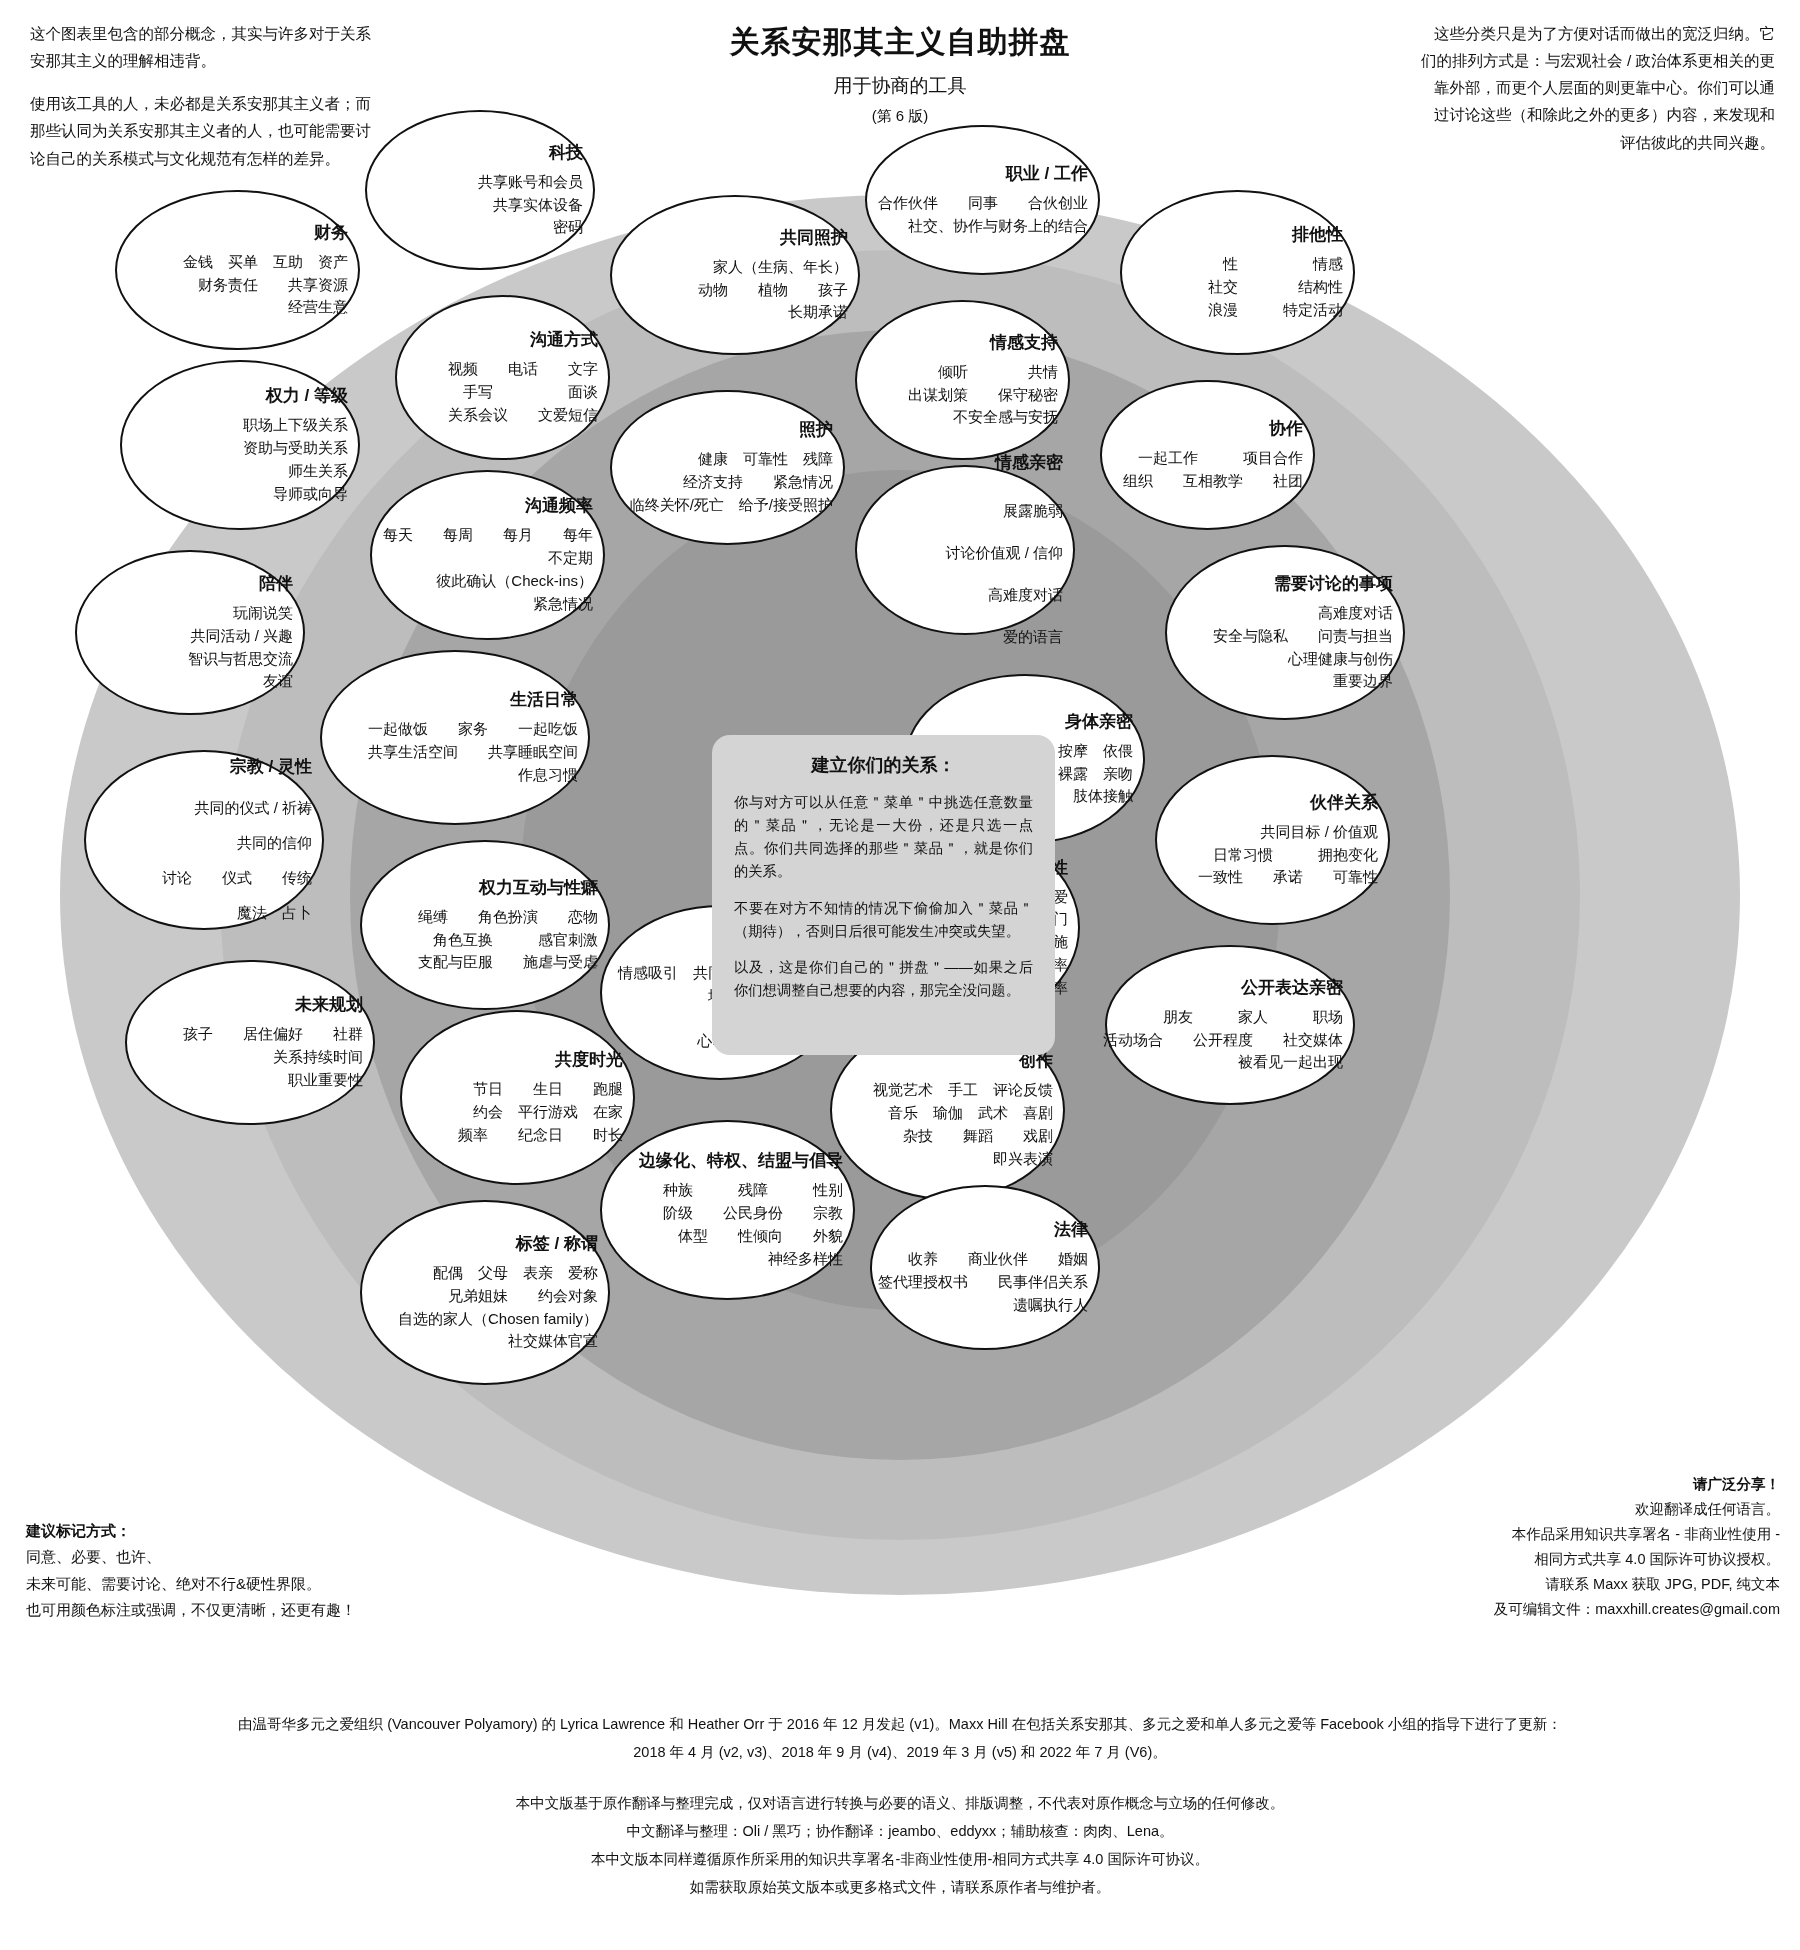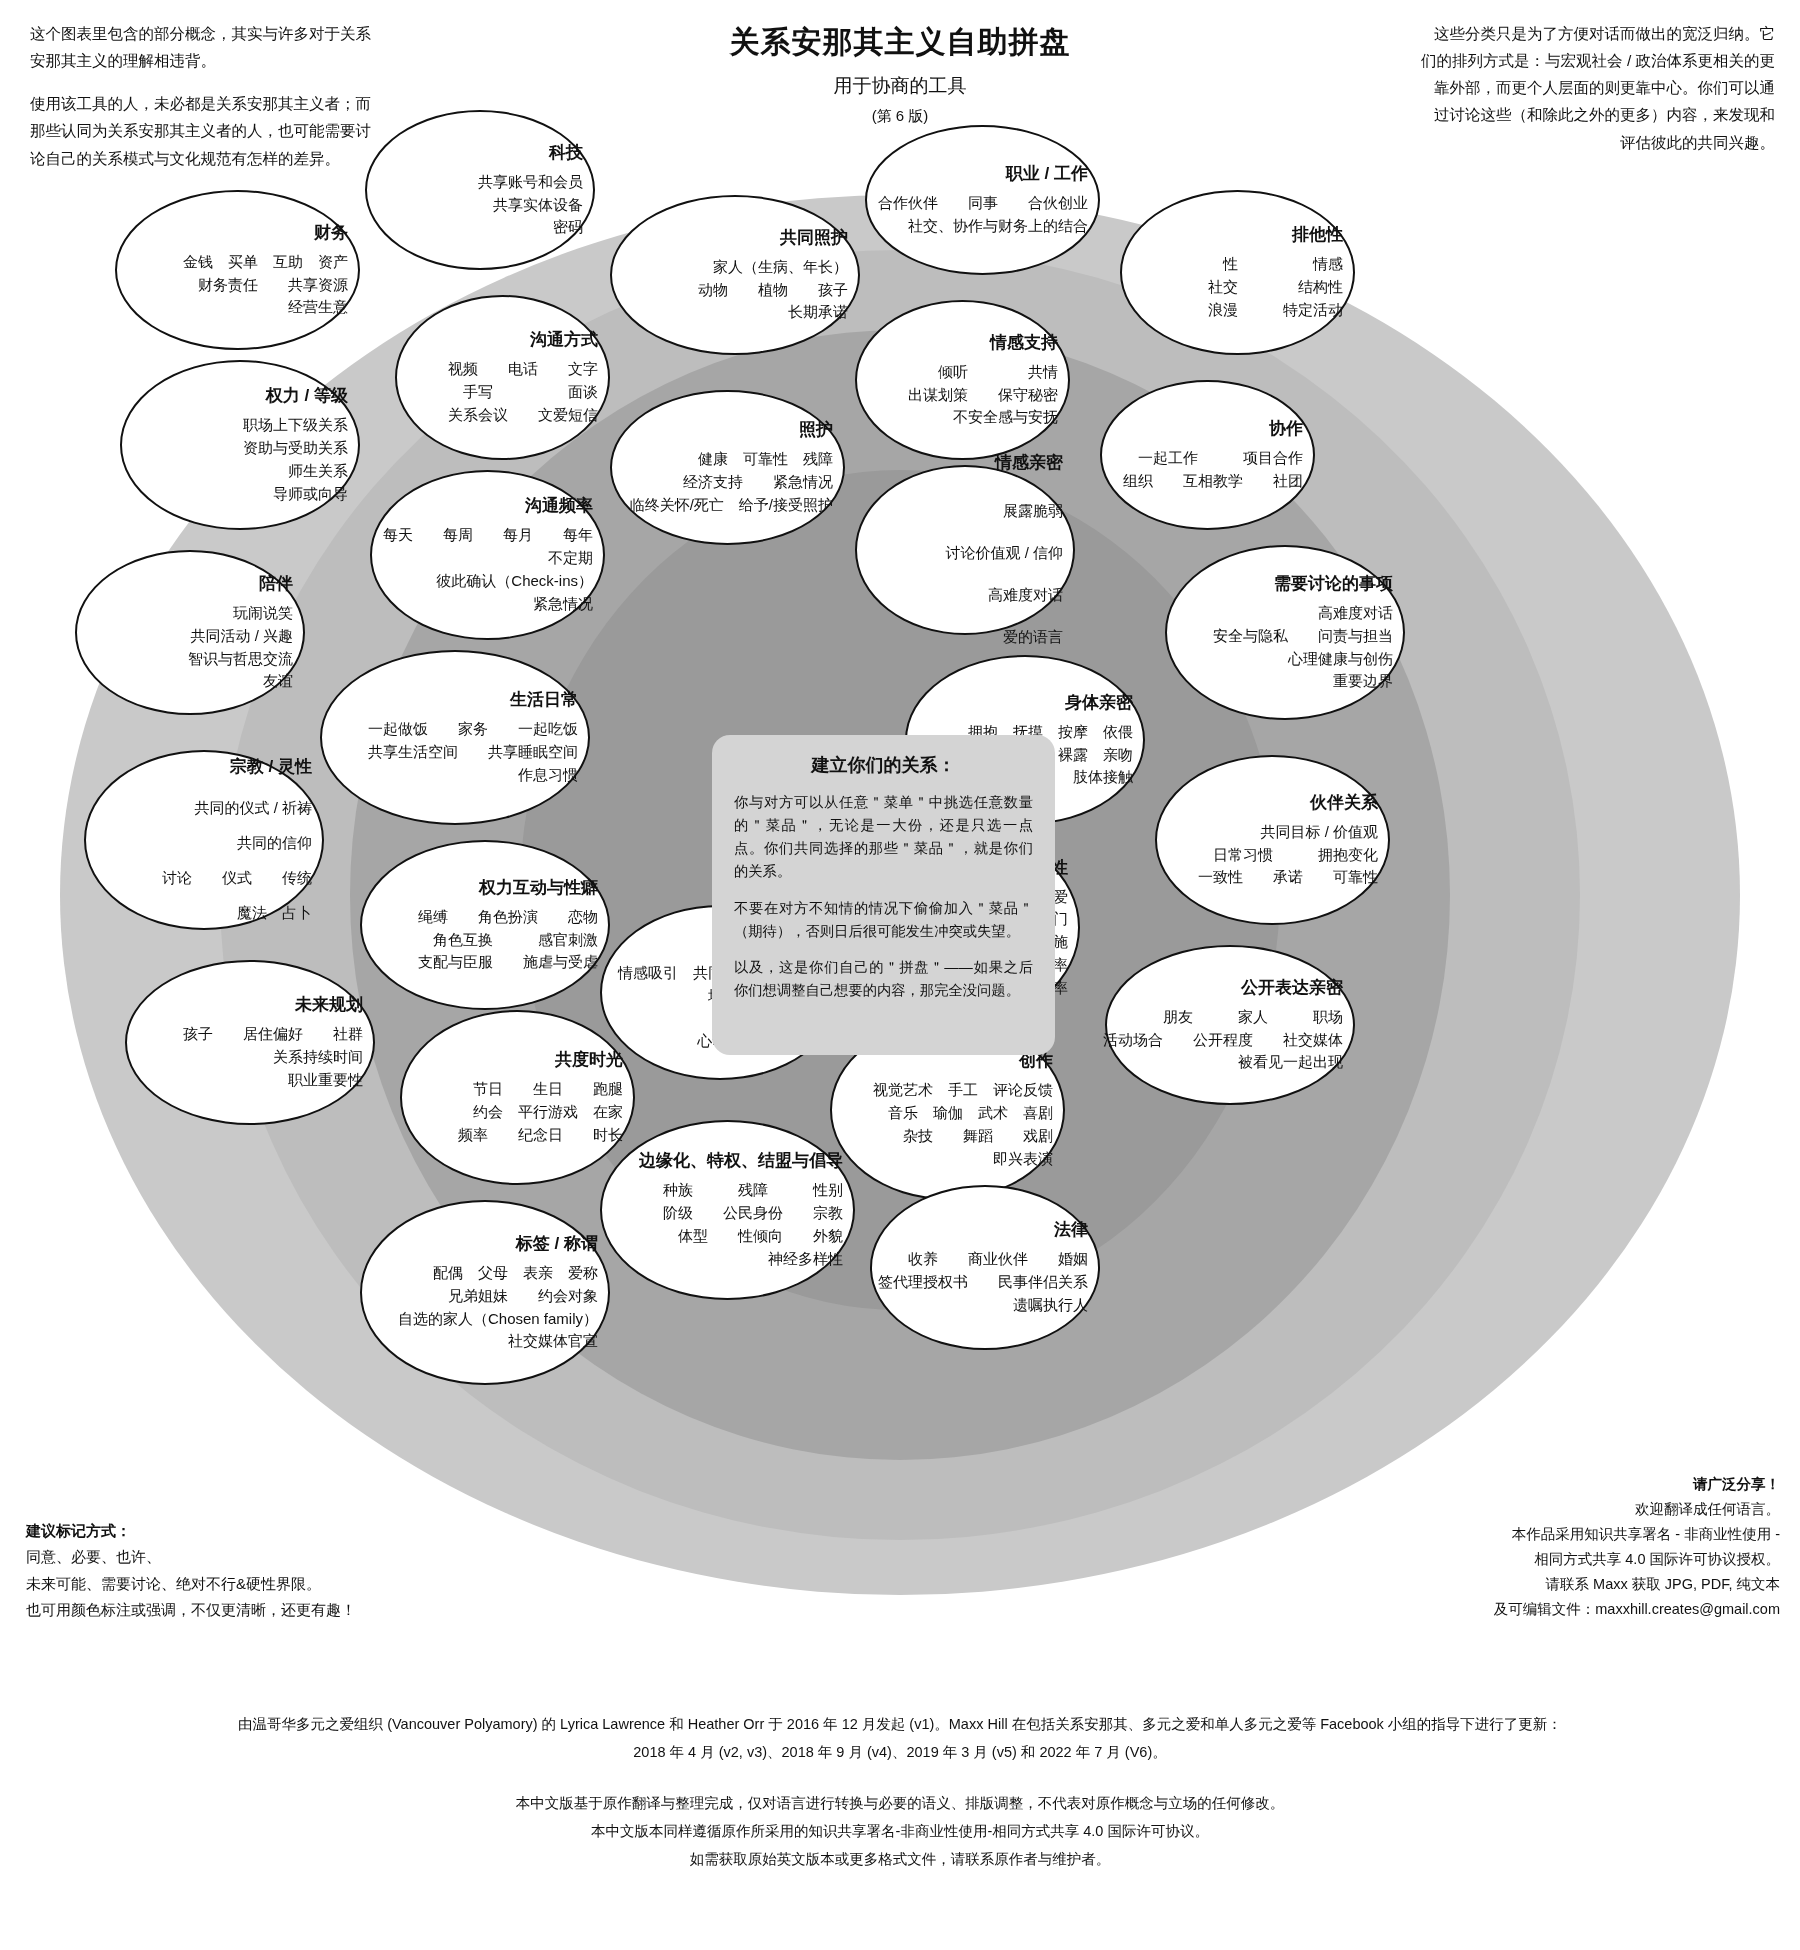--- a/index.html
+++ b/index.html
@@ -157,21 +157,21 @@
       <div class="b-line">安全与隐私　　问责与担当</div>
       <div class="b-line">心理健康与创伤</div>
       <div class="b-line">重要边界</div>
     </div>
     <div class="bubble" style="left: 320px; top: 650px; width: 270px; height: 175px;">
       <div class="b-title">生活日常</div>
       <div class="b-line">一起做饭　　家务　　一起吃饭</div>
       <div class="b-line">共享生活空间　　共享睡眠空间</div>
       <div class="b-line">作息习惯</div>
     </div>
-    <div class="bubble" style="left: 905px; top: 655px; width: 240px; height: 170px;">
+    <div class="bubble" style="left: 905px; top: 674px; width: 240px; height: 170px;">
       <div class="b-title">身体亲密</div>
       <div class="b-line">拥抱　抚摸　按摩　依偎</div>
       <div class="b-line">跳舞　牵手　裸露　亲吻</div>
       <div class="b-line">同床共枕　　肢体接触</div>
     </div>
     <div class="bubble" style="left: 84px; top: 750px; width: 240px; height: 180px; gap: 12px;">
       <div class="b-title">宗教 / 灵性</div>
       <div class="b-line">共同的仪式 / 祈祷</div>
       <div class="b-line">共同的信仰</div>
       <div class="b-line">讨论　　仪式　　传统</div>
@@ -272,15 +272,16 @@
   <div>相同方式共享 4.0 国际许可协议授权。</div>
   <div>请联系 Maxx 获取 JPG, PDF, 纯文本</div>
   <div>及可编辑文件：maxxhill.creates@gmail.com</div>
 </div>
 
 <div id="footer">
   <p class="f-line">由温哥华多元之爱组织 (Vancouver Polyamory) 的 Lyrica Lawrence 和 Heather Orr 于 2016 年 12 月发起 (v1)。Maxx Hill 在包括关系安那其、多元之爱和单人多元之爱等 Facebook 小组的指导下进行了更新：</p>
   <p class="f-line">2018 年 4 月 (v2, v3)、2018 年 9 月 (v4)、2019 年 3 月 (v5) 和 2022 年 7 月 (V6)。</p>
   <div class="f-gap"></div>
   <p class="f-line">本中文版基于原作翻译与整理完成，仅对语言进行转换与必要的语义、排版调整，不代表对原作概念与立场的任何修改。</p>
+  <p class="f-line">中文翻译与整理：Oli / 黑巧；协作翻译：jeambo、eddyxx；辅助核查：肉肉、Lena。</p>
   <p class="f-line">本中文版本同样遵循原作所采用的知识共享署名-非商业性使用-相同方式共享 4.0 国际许可协议。</p>
   <p class="f-line">如需获取原始英文版本或更多格式文件，请联系原作者与维护者。</p>
 </div>
 
 </body></html>

